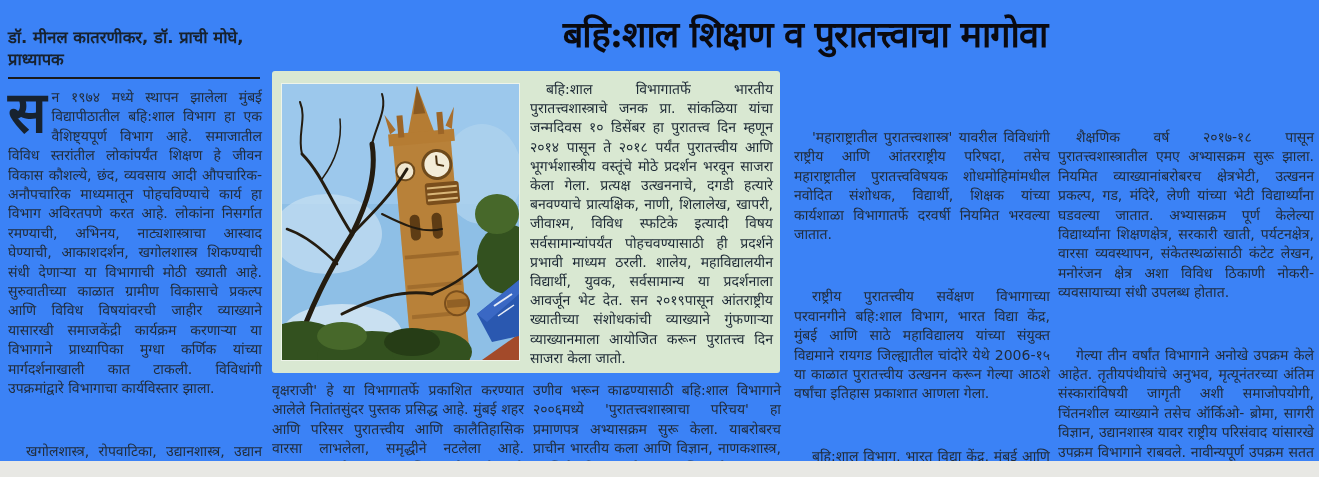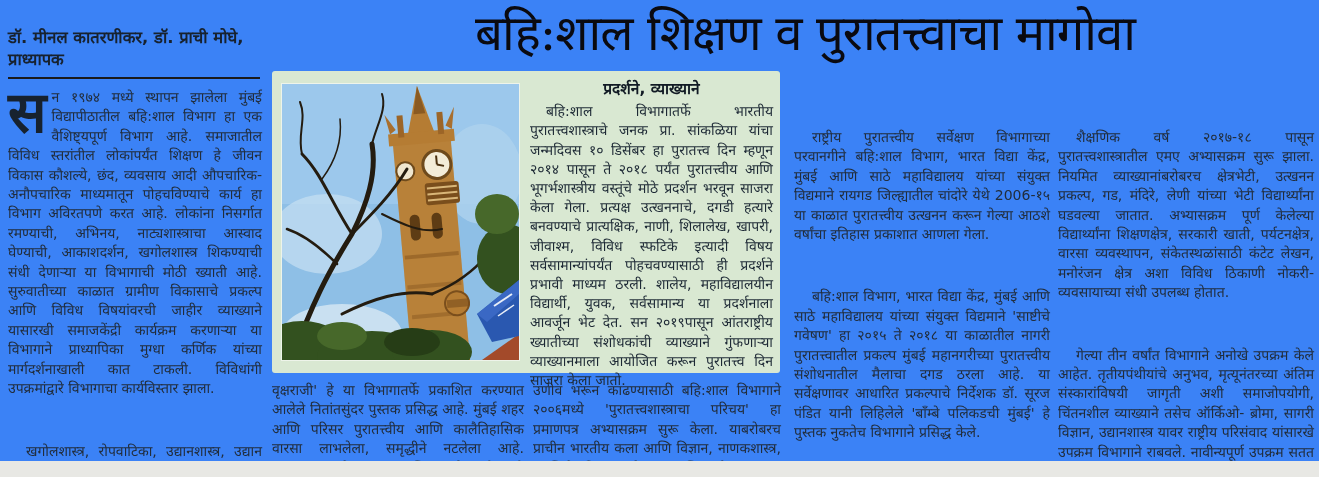--- a/index.html
+++ b/index.html
@@ -11,21 +11,21 @@
     color:#212d3c;
   }
   .byline {
     position:absolute; left:8px; top:27px; width:252px;
     font-size:16.5px; font-weight:bold; color:#17222f; line-height:22px;
     padding-bottom:6px; border-bottom:2px solid #1a1a1a;
   }
   .headline {
     position:absolute; left:300px; top:2px; width:1010px;
     text-align:center;
-    font-size:49px; font-weight:normal; color:#0a0a10;
+    font-size:36px; font-weight:bold; color:#0a0a10;
     letter-spacing:-1px; line-height:64px;
     font-family:"DejaVu Serif", serif;
   }
   .col {
     position:absolute; text-align:justify;
     font-size:14px; line-height:19.4px;
   }
   .col p.ind { text-indent:18px;margin-top:43px; }
   .dropcap {
     float:left; font-size:57px; line-height:44px; font-weight:bold;
@@ -141,34 +141,34 @@
 
         <g>
           <polygon points="195,230 237,196 237,252 210,258" fill="#2a58b0"></polygon>
           <polygon points="195,230 237,196 237,210 205,238" fill="#3a68c4"></polygon>
           <line x1="212" y1="222" x2="230" y2="210" stroke="#e8eef8" stroke-width="2"></line>
           <line x1="216" y1="232" x2="232" y2="221" stroke="#e8eef8" stroke-width="1.5"></line>
         </g>
       </svg>
     </div>
     <div class="panel-text">
-      <div class="panel-heading">प्रदर्शने, व्याख्याने</div>
       <div class="panel-body">बहि:शाल विभागातर्फे भारतीय पुरातत्त्वशास्त्राचे जनक प्रा. सांकळिया यांचा जन्मदिवस १० डिसेंबर हा पुरातत्त्व दिन म्हणून २०१४ पासून ते २०१८ पर्यंत पुरातत्त्वीय आणि भूगर्भशास्त्रीय वस्तूंचे मोठे प्रदर्शन भरवून साजरा केला गेला. प्रत्यक्ष उत्खननाचे, दगडी हत्यारे बनवण्याचे प्रात्यक्षिक, नाणी, शिलालेख, खापरी, जीवाश्म, विविध स्फटिके इत्यादी विषय सर्वसामान्यांपर्यंत पोहचवण्यासाठी ही प्रदर्शने प्रभावी माध्यम ठरली. शालेय, महाविद्यालयीन विद्यार्थी, युवक, सर्वसामान्य या प्रदर्शनाला आवर्जून भेट देत. सन २०१९पासून आंतराष्ट्रीय ख्यातीच्या संशोधकांची व्याख्याने गुंफणाऱ्या व्याख्यानमाला आयोजित करून पुरातत्त्व दिन साजरा केला जातो.</div>
     </div>
   </div>
 
   <div class="col" style="left:272px; top:381px; width:252px;">
     <p>वृक्षराजी' हे या विभागातर्फे प्रकाशित करण्यात आलेले नितांतसुंदर पुस्तक प्रसिद्ध आहे. मुंबई शहर आणि परिसर पुरातत्त्वीय आणि कालैतिहासिक वारसा लाभलेला, समृद्धीने नटलेला आहे. पुरातत्त्वशास्त्राचे शास्त्रशुद्ध शिक्षण घेण्याची संधी मुंबईत नव्हती. ही</p>
   </div>
 
   <div class="col" style="left:533px; top:381px; width:248px;">
     <p>उणीव भरून काढण्यासाठी बहि:शाल विभागाने २००६मध्ये 'पुरातत्त्वशास्त्राचा परिचय' हा प्रमाणपत्र अभ्यासक्रम सुरू केला. याबरोबरच प्राचीन भारतीय कला आणि विज्ञान, नाणकशास्त्र, पुराभिलेखविद्या, दुर्गशास्त्र आणि दुर्गस्थापत्य इ. पुरातत्त्वशास्त्राच्या</p>
   </div>
 
   <div class="col" style="left:794px; top:85px; width:256px;">
+    <p class="ind">'महाराष्ट्रातील पुरातत्त्वशास्त्र' यावरील विविधांगी राष्ट्रीय आणि आंतरराष्ट्रीय परिषदा, तसेच महाराष्ट्रातील पुरातत्त्वविषयक शोधमोहिमांमधील नवोदित संशोधक, विद्यार्थी, शिक्षक यांच्या कार्यशाळा विभागातर्फे दरवर्षी नियमित भरवल्या जातात.</p>
     <p class="ind">राष्ट्रीय पुरातत्त्वीय सर्वेक्षण विभागाच्या परवानगीने बहि:शाल विभाग, भारत विद्या केंद्र, मुंबई आणि साठे महाविद्यालय यांच्या संयुक्त विद्यमाने रायगड जिल्ह्यातील चांदोरे येथे 2006-१५ या काळात पुरातत्त्वीय उत्खनन करून गेल्या आठशे वर्षांचा इतिहास प्रकाशात आणला गेला.</p>
     <p class="ind">बहि:शाल विभाग, भारत विद्या केंद्र, मुंबई आणि साठे महाविद्यालय यांच्या संयुक्त विद्यमाने 'साष्टीचे गवेषण' हा २०१५ ते २०१८ या काळातील नागरी पुरातत्त्वातील प्रकल्प मुंबई महानगरीच्या पुरातत्त्वीय संशोधनातील मैलाचा दगड ठरला आहे. या सर्वेक्षणावर आधारित प्रकल्पाचे निर्देशक डॉ. सूरज पंडित यानी लिहिलेले 'बाँम्बे पलिकडची मुंबई' हे पुस्तक नुकतेच विभागाने प्रसिद्ध केले.</p>
   </div>
 
   <div class="col" style="left:1058px; top:85px; width:256px;">
     <p class="ind">शैक्षणिक वर्ष २०१७-१८ पासून पुरातत्त्वशास्त्रातील एमए अभ्यासक्रम सुरू झाला. नियमित व्याख्यानांबरोबरच क्षेत्रभेटी, उत्खनन प्रकल्प, गड, मंदिरे, लेणी यांच्या भेटी विद्यार्थ्यांना घडवल्या जातात. अभ्यासक्रम पूर्ण केलेल्या विद्यार्थ्यांना शिक्षणक्षेत्र, सरकारी खाती, पर्यटनक्षेत्र, वारसा व्यवस्थापन, संकेतस्थळांसाठी कंटेट लेखन, मनोरंजन क्षेत्र अशा विविध ठिकाणी नोकरी-व्यवसायाच्या संधी उपलब्ध होतात.</p>
     <p class="ind">गेल्या तीन वर्षांत विभागाने अनोखे उपक्रम केले आहेत. तृतीयपंथीयांचे अनुभव, मृत्यूनंतरच्या अंतिम संस्कारांविषयी जागृती अशी समाजोपयोगी, चिंतनशील व्याख्याने तसेच ऑर्किओ- ब्रोमा, सागरी विज्ञान, उद्यानशास्त्र यावर राष्ट्रीय परिसंवाद यांसारखे उपक्रम विभागाने राबवले. नावीन्यपूर्ण उपक्रम सतत राबवणारा, समाजापर्यंत पोचणारा, लोकांना आवडीच्या क्षेत्राचा अभ्यास करण्याची संधी उपलब्ध करून देणारा असा हा बहि:शाल शिक्षण व पुरातत्त्वशास्त्र विभाग नवीन शैक्षणिक वर्षासाठी सज्ज झाला आहे.</p>
     <p class="note">(लेखिका मुंबई विद्यापीठाच्या बहि:शाल शिक्षण व पुरातत्त्वशास्त्र विभागात कार्यरत आहेत.)</p>
   </div>
 

